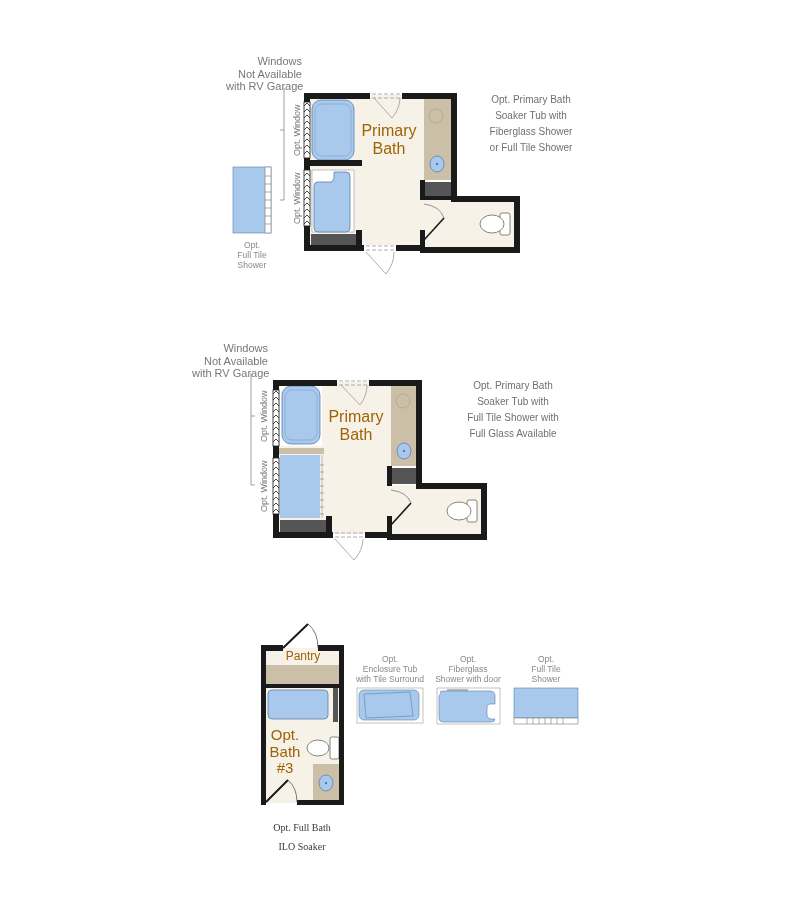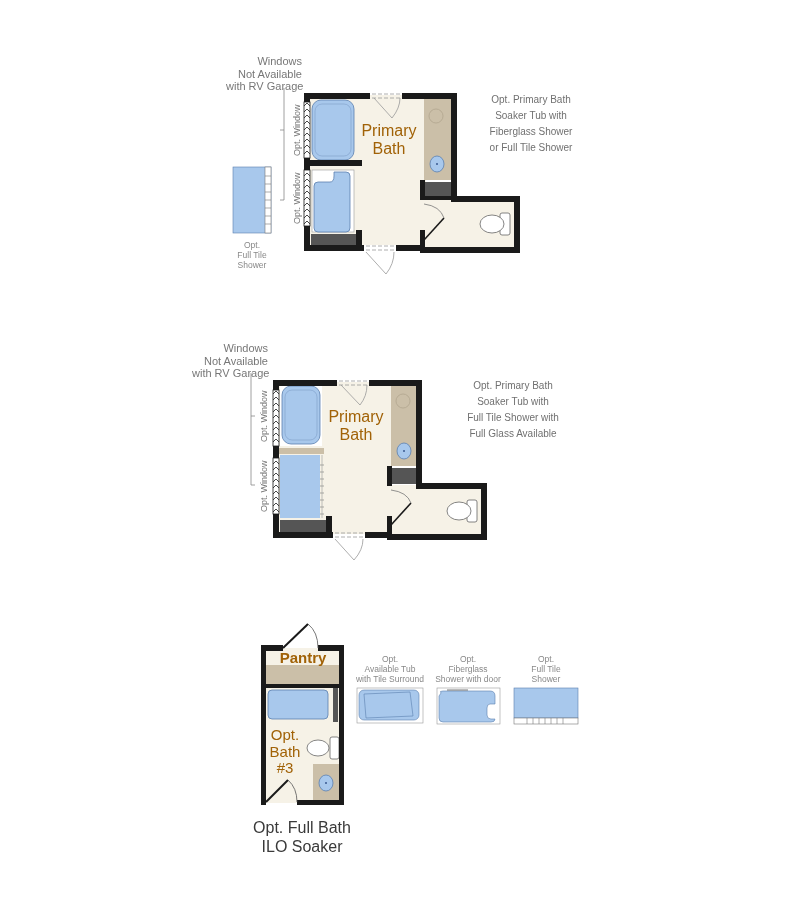--- a/index.html
+++ b/index.html
@@ -3,21 +3,21 @@
 <meta charset="utf-8">
 <style>
   html, body { margin: 0; padding: 0; background: #ffffff; }
   body { width: 800px; height: 900px; position: relative; overflow: hidden; font-family: "Liberation Sans", sans-serif; }
   .canvas { position: absolute; left: 0; top: 0; width: 800px; height: 900px; }
   .note { position: absolute; color: #777; font-size: 11px; text-align: right; line-height: 1.15; white-space: nowrap; }
   .caption { position: absolute; color: #707070; font-size: 10px; line-height: 16px; text-align: center; white-space: nowrap; }
   .room-name { position: absolute; color: #a16207; text-align: center; line-height: 1.1; white-space: nowrap; }
   .small-cap { position: absolute; color: #888; font-size: 8.5px; text-align: center; line-height: 1.2; white-space: nowrap; }
   .vert { position: absolute; color: #777; font-size: 9px; transform: rotate(-90deg); transform-origin: left top; white-space: nowrap; }
-  .bottom-cap { position: absolute; color: #3a3a3a; font-size: 16px; line-height: 19px; text-align: center; white-space: nowrap; }
+  .bottom-cap { position: absolute; color: #3a3a3a; font-size: 10px; line-height: 19px; text-align: center; white-space: nowrap; font-family: Liberation Serif, serif; }
 </style>
 </head>
 <body>
 
 <svg class="canvas" viewBox="0 0 800 900" xmlns="http://www.w3.org/2000/svg">
 
   <g>
     <line x1="284" y1="88" x2="284" y2="200" stroke="#888" stroke-width="0.8"></line>
     <line x1="280" y1="130" x2="284" y2="130" stroke="#888" stroke-width="0.8"></line>
     <line x1="280" y1="200" x2="284" y2="200" stroke="#888" stroke-width="0.8"></line>
@@ -243,29 +243,29 @@
     <line x1="447" y1="690" x2="468" y2="690" stroke="#555" stroke-width="0.8"></line>
   </g>
 
   <g>
     <rect x="514" y="688" width="64" height="30" fill="#a8c8ec" stroke="#5b7fae" stroke-width="0.6"></rect>
     <rect x="514" y="718" width="64" height="6" fill="#fff" stroke="#777" stroke-width="0.6"></rect>
     <path d="M527 718 v6 M533 718 v6 M539 718 v6 M545 718 v6 M551 718 v6 M557 718 v6 M563 718 v6" stroke="#777" stroke-width="0.6"></path>
   </g>
 </svg>
 
-<div class="room-name" style="left:266px; top:650px; width:74px; font-size:15px;font-weight:bold;">Pantry</div>
+<div class="room-name" style="left:266px; top:650px; width:74px; font-size:12px;">Pantry</div>
 <div class="room-name" style="left:262px; top:727px; width:46px; font-size:15px;">
   <div>Opt.</div>
   <div>Bath</div>
   <div>#3</div>
 </div>
 <div class="small-cap" style="left:350px; top:654px; width:80px;">
   <div>Opt.</div>
-  <div>Available Tub</div>
+  <div>Enclosure Tub</div>
   <div>with Tile Surround</div>
 </div>
 <div class="small-cap" style="left:428px; top:654px; width:80px;">
   <div>Opt.</div>
   <div>Fiberglass</div>
   <div>Shower with door</div>
 </div>
 <div class="small-cap" style="left:506px; top:654px; width:80px;">
   <div>Opt.</div>
   <div>Full Tile</div>

